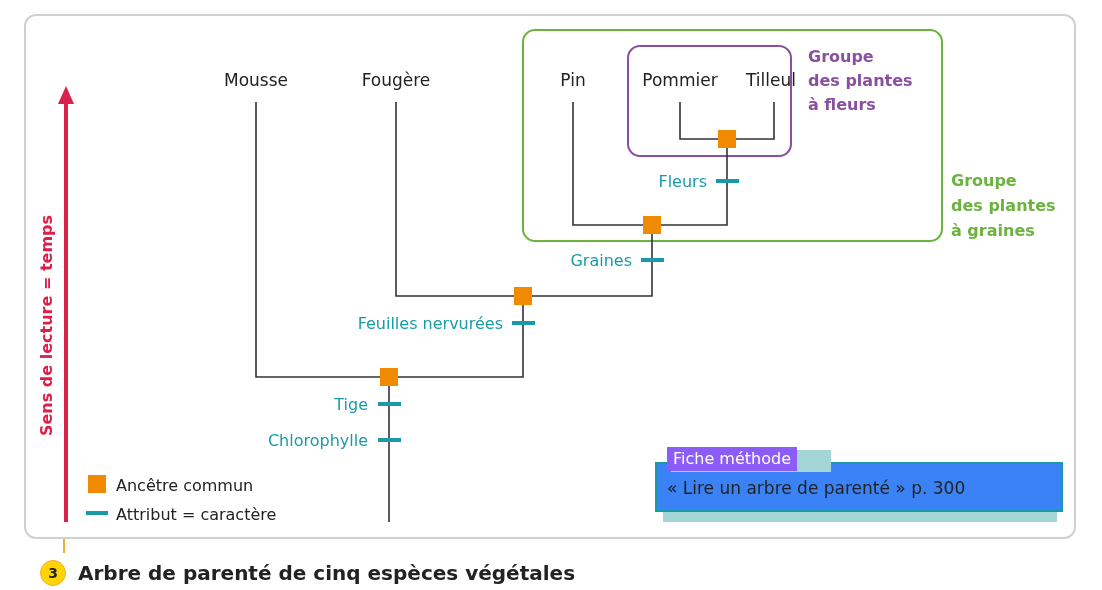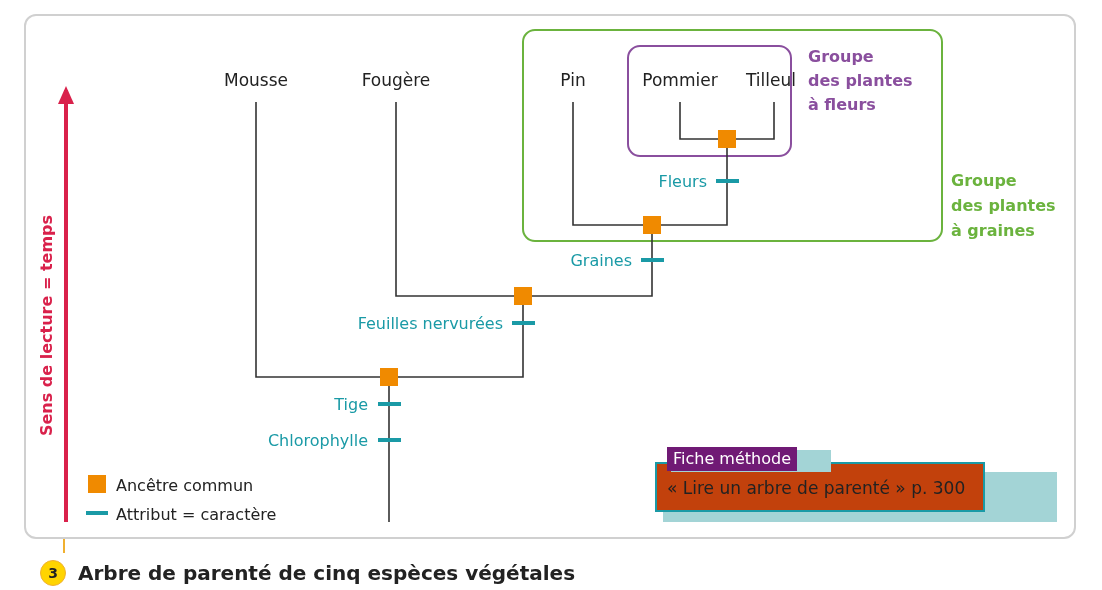--- a/index.html
+++ b/index.html
@@ -9,24 +9,24 @@
              border: 2px solid #d0d0d0; border-radius: 12px; box-sizing: border-box; background: #fff; }
     svg.tree { position: absolute; left: 0; top: 0; }
     .t { font-family: "DejaVu Sans", sans-serif; }
     .species { font-size: 17px; fill: #222222; }
     .attr { font-size: 16px; fill: #1a9aa6; }
     .grp { font-size: 16px; font-weight: bold; }
     .axis-label { font-size: 16px; font-weight: bold; fill: #d9214b; }
     .legend { font-size: 16px; fill: #222222; }
     .fiche { position: absolute; left: 655px; top: 462px; width: 394px; height: 50px; }
     .fiche-shadow { position: absolute; left: 8px; top: 10px; width: 394px; height: 50px; background: #a3d4d6; }
-    .fiche-box { position: absolute; left: 0; top: 0; width: 330px; height: 50px; border: 2px solid #1a9aa6;
-                 background: #c2410c; box-sizing: border-box; }
+    .fiche-box { position: absolute; left: 0; top: 0; width: 408px; height: 50px; border: 2px solid #1a9aa6;
+                 background: #3b82f6; box-sizing: border-box; }
     .fiche-tag-shadow { position: absolute; left: 16px; top: -12px; width: 160px; height: 22px; background: #a3d4d6; }
-    .fiche-tag { position: absolute; left: 12px; top: -15px; height: 24px; padding: 0 6px; background: #701a75;
+    .fiche-tag { position: absolute; left: 12px; top: -15px; height: 24px; padding: 0 6px; background: #8b5cf6;
                  color: #fff; font-size: 16px; line-height: 24px; font-family: "DejaVu Sans", sans-serif; }
     .fiche-text { position: absolute; left: 10px; top: 14px; font-size: 17px; color: #222;
                   font-family: "DejaVu Sans", sans-serif; white-space: nowrap; }
     .caption { position: absolute; left: 40px; top: 560px; display: flex; align-items: center; }
     .badge { width: 26px; height: 26px; border-radius: 50%; background: #ffd400; border: 1.5px solid #f0b030;
              display: flex; align-items: center; justify-content: center; font-weight: bold; font-size: 14px;
              color: #222; box-sizing: border-box; font-family: "DejaVu Sans", sans-serif; }
     .badge-line { position: absolute; left: 63px; top: 539px; width: 1.5px; height: 14px; background: #f0b030; }
     .caption-text { margin-left: 12px; font-weight: bold; font-size: 20px; color: #222;
                     font-family: "DejaVu Sans", sans-serif; }

